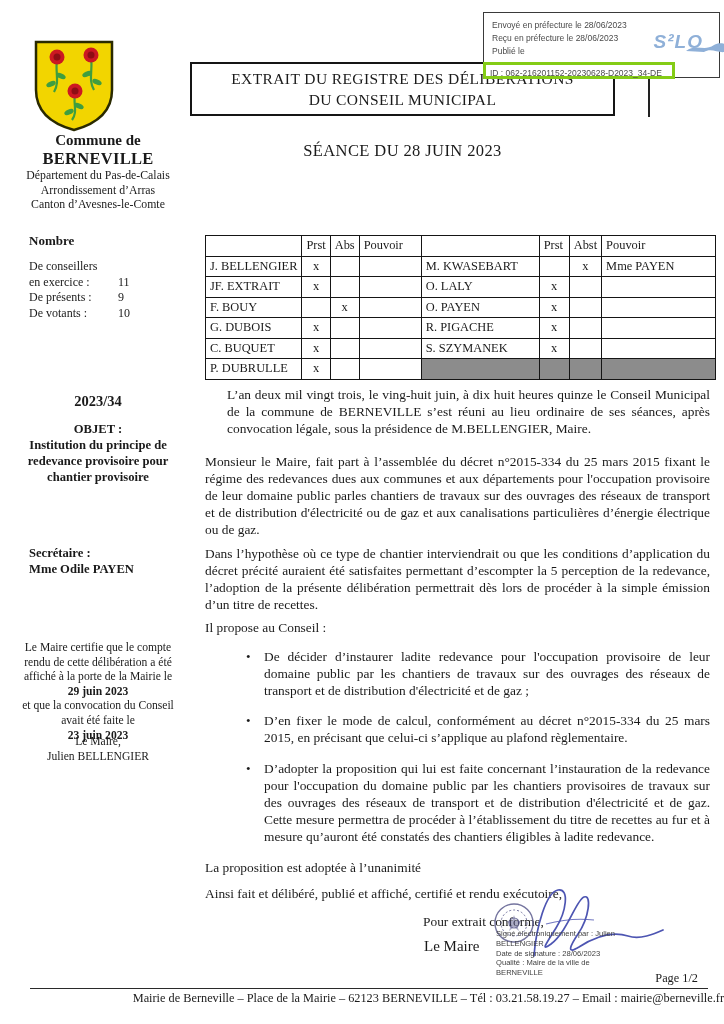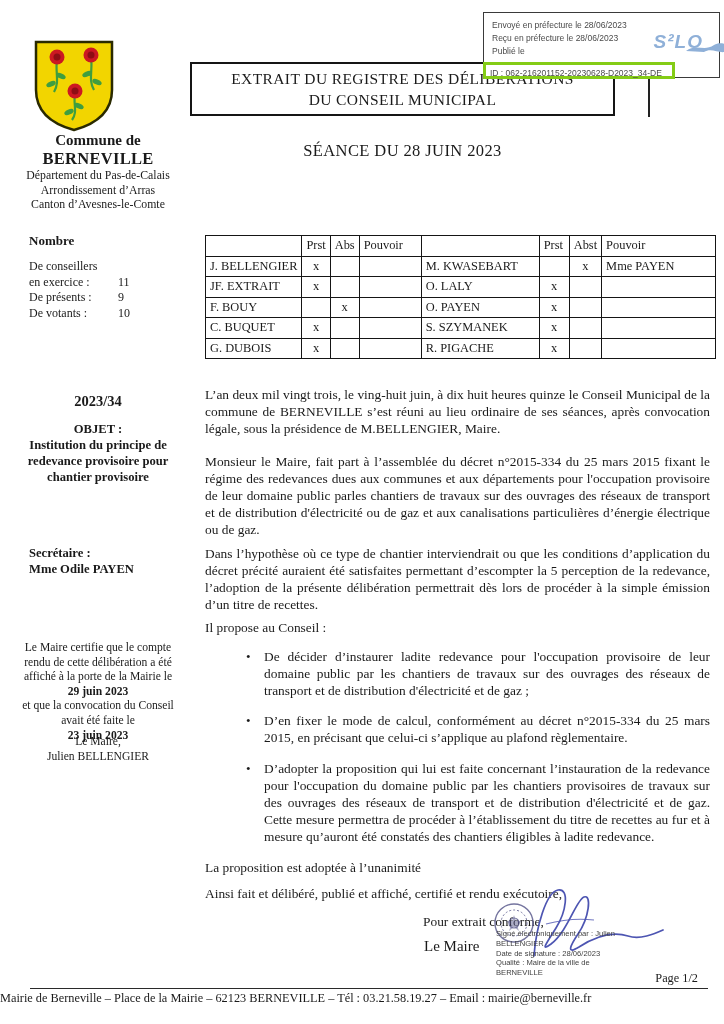--- a/index.html
+++ b/index.html
@@ -62,21 +62,21 @@
   .attendance { position:absolute; left:205px; top:235px; border-collapse:collapse; table-layout:fixed; font-size:12.4px; }
   .attendance td { border:1px solid #151515; height:20.5px; padding:0 4px; overflow:hidden; white-space:nowrap; }
   .attendance td.xc { text-align:center; }
   .attendance td.gray { background:#8c8c8c; }
 
   
   .bodytext {
     position:absolute; left:205px; top:386px; width:505px;
     font-size:13.4px; line-height:17.2px; text-align:justify;
   }
-  .bodytext p.para1 { margin-bottom:15px; }
+  .bodytext p.para1 { margin-bottom:15px;margin-left:22px; }
   .bodytext p.para2 { margin-bottom:6px; }
   .bodytext p.para3 { margin-bottom:6px; }
   .bodytext p.propose { margin-bottom:11px; text-align:left; }
   .bullets { list-style:none; margin-bottom:3px; }
   .bullets li { position:relative; padding-left:59px; margin-bottom:13px; }
   .bullets li::before { content:"\2022"; position:absolute; left:41px; top:0; font-size:13px; }
   .bodytext p.adopted { margin-bottom:9px; text-align:left; }
   .bodytext p.ainsi { margin-bottom:11px; text-align:left; }
   .bodytext p.pourextrait { text-align:left; padding-left:218px; }
 
@@ -85,21 +85,21 @@
   .sig-stamp {
     position:absolute; left:496px; top:929px; width:160px;
     font-family:"Liberation Sans", sans-serif; font-size:7.6px; line-height:9.8px; color:#3f3f3f;
   }
   .seal { position:absolute; left:492px; top:901px; opacity:.85; }
   .signature-svg { position:absolute; left:516px; top:884px; }
 
   
   .page-num { position:absolute; right:26px; top:971px; font-size:12.3px; }
   .footer-rule { position:absolute; left:30px; top:988px; width:678px; border-top:1.5px solid #2a2a2a; }
-  .footer-text { position:absolute; left:0; top:991px; width:724px; text-align:left; font-size:12.3px; }
+  .footer-text { position:absolute; left:0; top:991px; width:724px; text-align:right; font-size:12.3px; }
 </style>
 </head>
 <body>
 
 <div class="page">
 
   <div class="stamp-box">
     <div>Envoyé en préfecture le 28/06/2023</div>
     <div>Reçu en préfecture le 28/06/2023</div>
     <div>Publié le</div>
@@ -239,38 +239,48 @@
       <td>F. BOUY</td>
       <td class="xc"></td>
       <td class="xc">x</td>
       <td></td>
       <td>O. PAYEN</td>
       <td class="xc">x</td>
       <td class="xc"></td>
       <td></td>
     </tr>
     <tr>
+      <td>G. DUBOIS</td>
+      <td class="xc">x</td>
+      <td class="xc"></td>
+      <td></td>
+      <td>R. PIGACHE</td>
+      <td class="xc">x</td>
+      <td class="xc"></td>
+      <td></td>
+    </tr>
+    <tr>
       <td>C. BUQUET</td>
       <td class="xc">x</td>
       <td class="xc"></td>
       <td></td>
       <td>S. SZYMANEK</td>
       <td class="xc">x</td>
       <td class="xc"></td>
       <td></td>
     </tr>
     <tr>
-      <td>G. DUBOIS</td>
-      <td class="xc">x</td>
-      <td class="xc"></td>
-      <td></td>
-      <td>R. PIGACHE</td>
-      <td class="xc">x</td>
-      <td class="xc"></td>
-      <td></td>
+      <td>P. DUBRULLE</td>
+      <td class="xc">x</td>
+      <td class="xc"></td>
+      <td></td>
+      <td class="gray"></td>
+      <td class="gray xc"></td>
+      <td class="gray xc"></td>
+      <td class="gray"></td>
     </tr>
   </tbody>
     </table>
 
   <div class="bodytext">
     <p class="para1">L’an deux mil vingt trois, le ving-huit juin, à dix huit heures quinze le Conseil Municipal de la commune de BERNEVILLE s’est réuni au lieu ordinaire de ses séances, après convocation légale, sous la présidence de M.BELLENGIER, Maire.</p>
     <p class="para2">Monsieur le Maire, fait part à l’assemblée du décret n°2015-334 du 25 mars 2015 fixant le régime des redevances dues aux communes et aux départements pour l'occupation provisoire de leur domaine public parles chantiers de travaux sur des ouvrages des réseaux de transport et de distribution d'électricité ou de gaz et aux canalisations particulières d’énergie électrique ou de gaz.</p>
     <p class="para3">Dans l’hypothèse où ce type de chantier interviendrait ou que les conditions d’application du décret précité auraient été satisfaites permettant d’escompter la 5 perception de la redevance, l’adoption de la présente délibération permettrait dès lors de procéder à la simple émission d’un titre de recettes.</p>
     <p class="propose">Il propose au Conseil :</p>
     <ul class="bullets">

